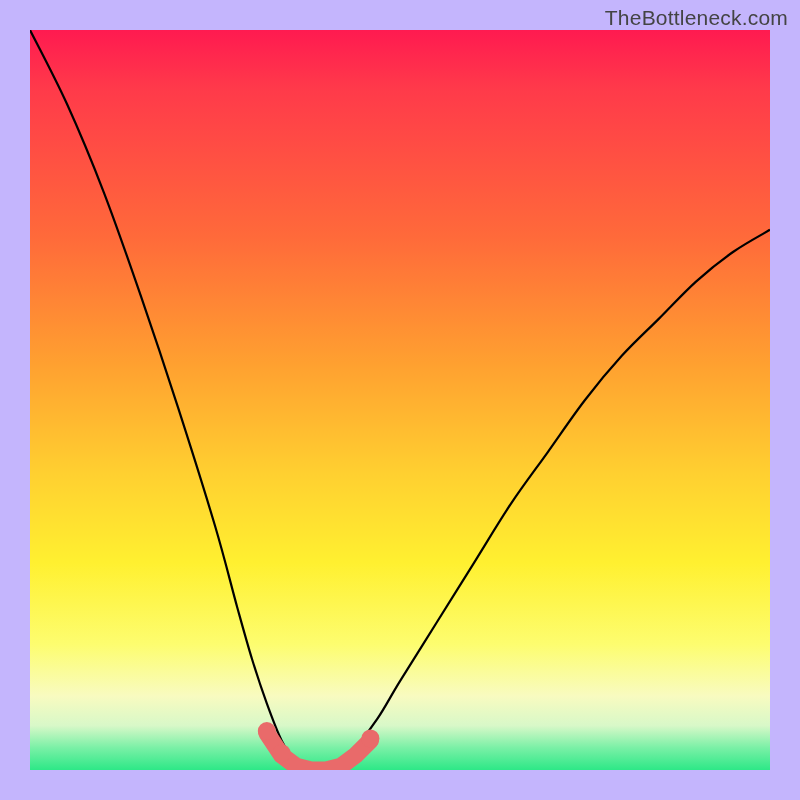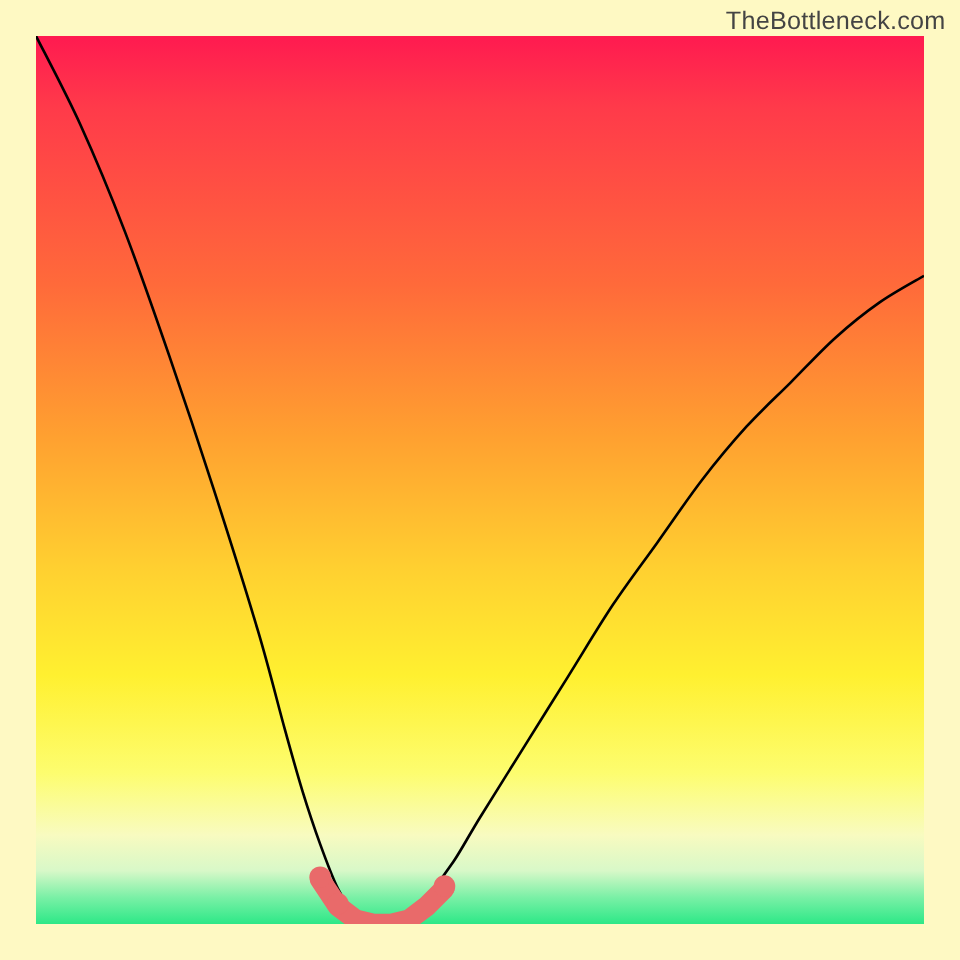--- a/index.html
+++ b/index.html
@@ -10,21 +10,21 @@
     overflow: hidden;
     background: #000000;
     font-family: Arial, Helvetica, sans-serif;
   }
   .frame {
     position: absolute;
     top: 0;
     left: 0;
     width: 800px;
     height: 800px;
-    background: #fef9c3;
+    background: #c4b5fd;
   }
   .plot-area {
     position: absolute;
     left: 30px;
     top: 30px;
     width: 740px;
     height: 740px;
     overflow: hidden;
   }
   .gradient {

